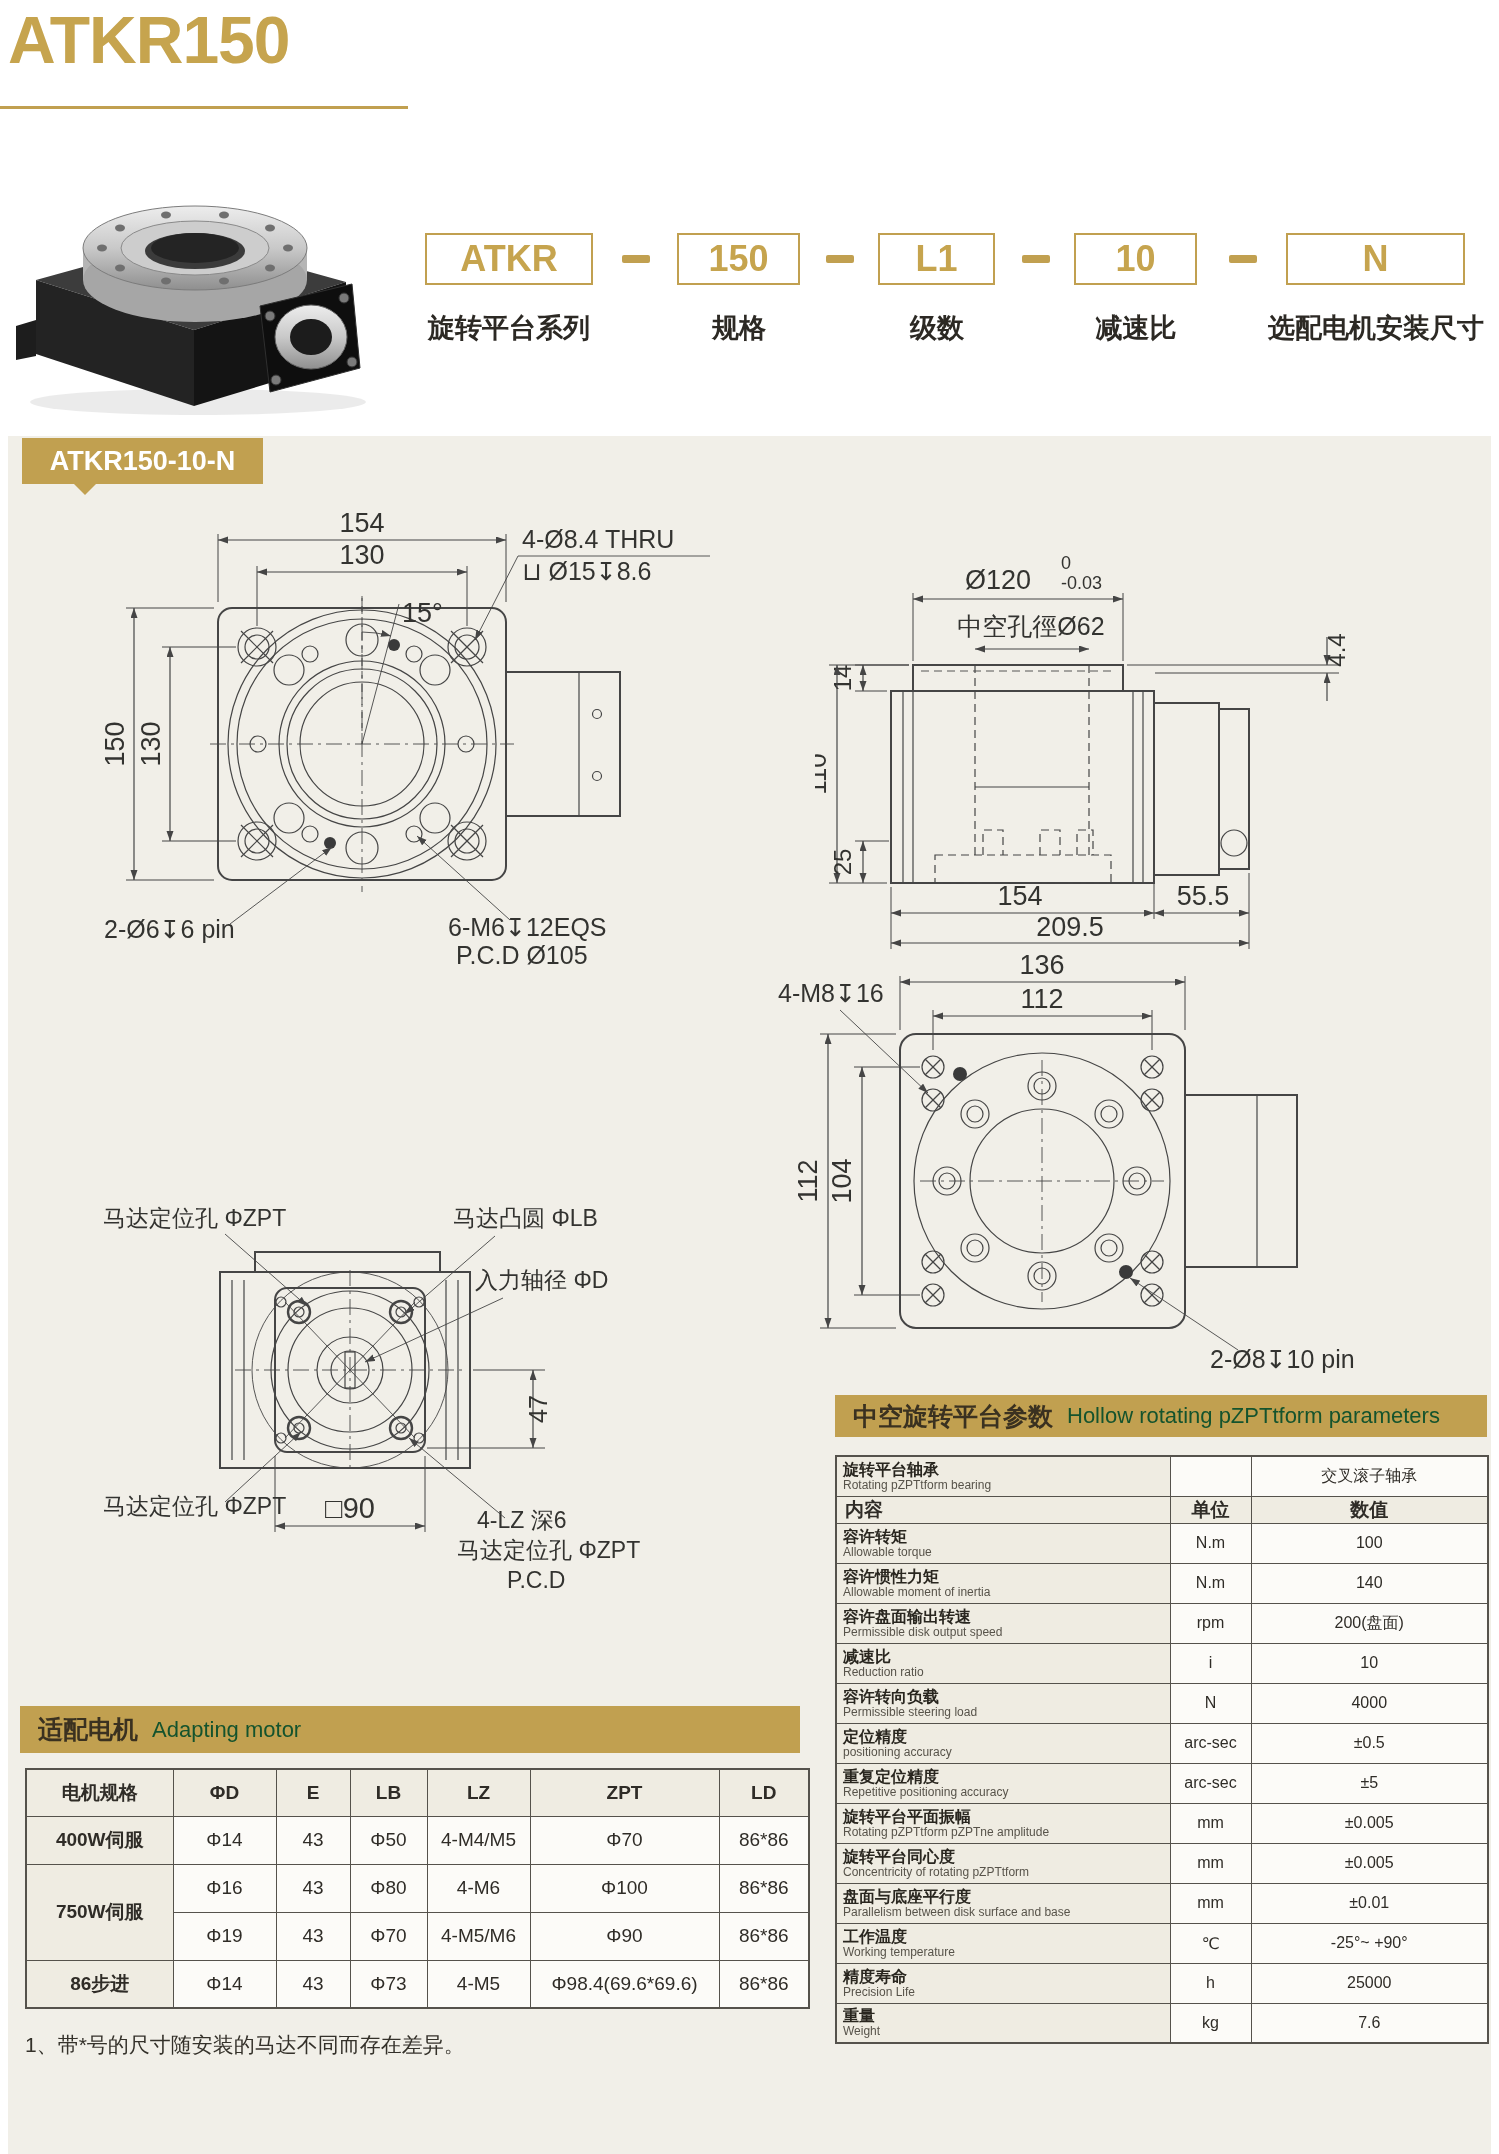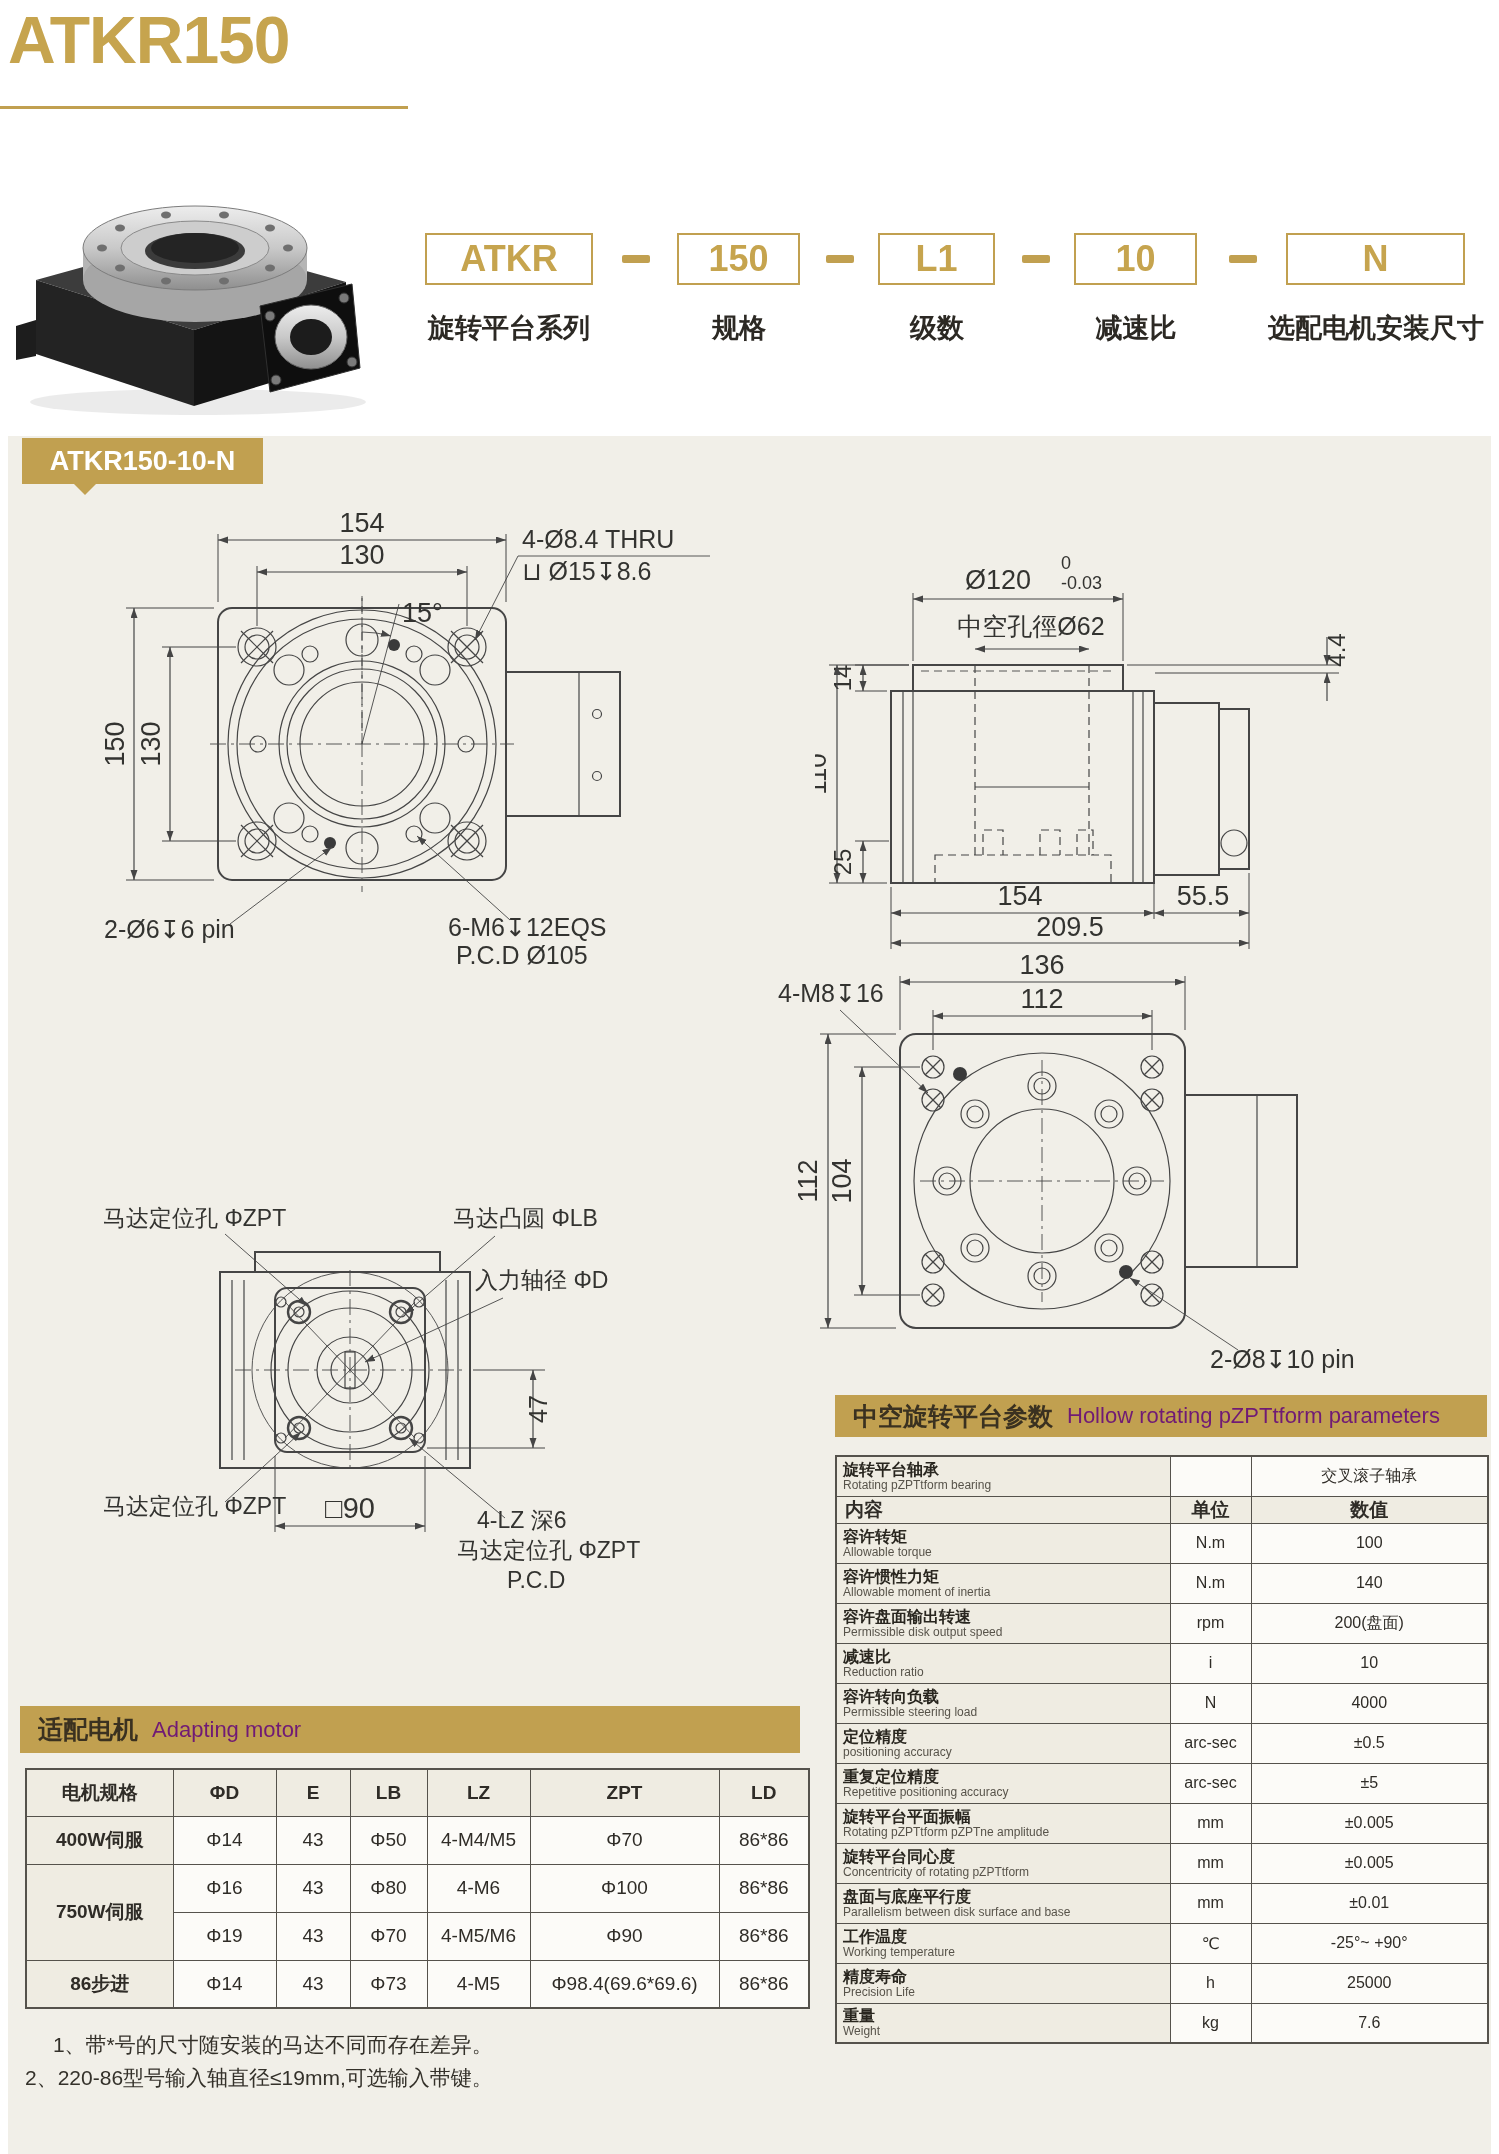--- a/index.html
+++ b/index.html
@@ -22,21 +22,21 @@
 
   .beige-panel{left:8px; top:436px; width:1483px; height:1718px; background:var(--beige);}
 
   .section-banner{left:22px; top:438px; width:241px; height:46px; background:var(--gold);
     color:#fff; font-weight:700; font-size:27px; display:flex; align-items:center; justify-content:center;}
   .section-banner::after{content:""; position:absolute; left:52px; top:100%;
     border-left:11px solid transparent; border-right:11px solid transparent; border-top:11px solid var(--gold);}
 
   .table-banner{background:var(--gold); display:flex; align-items:center; gap:14px; padding-left:18px;}
   .table-banner .zh{font-size:25px; font-weight:800; color:#3a3120;}
-  .table-banner .en{font-size:22px; font-weight:500; color:#701a75;}
+  .table-banner .en{font-size:22px; font-weight:500; color:#14532d;}
 
   table{border-collapse:collapse; table-layout:fixed;}
   .ptable, .mtable{background:var(--cellwhite);}
   .ptable td,.ptable th,.mtable td,.mtable th{border:1px solid var(--border); color:var(--ink); overflow:hidden;}
   .ptable{border:2px solid var(--border);}
   .mtable{border:2px solid var(--border);}
 
   .ptable th{height:27px; font-size:19px; font-weight:600; background:var(--cellbeige);}
   .ptable th.h-name{text-align:left; padding-left:8px;}
   .ptable td{height:40px;}
@@ -604,16 +604,15 @@
       <td>Φ73</td>
       <td>4-M5</td>
       <td>Φ98.4(69.6*69.6)</td>
       <td>86*86</td>
     </tr>
   </tbody>
     </table>
 
   <div class="abs notes" style="left:25px; top:2028px;text-align:right;">
     <div>1、带*号的尺寸随安装的马达不同而存在差异。</div>
-    <div>2、220-86型号输入轴直径≤19mm,可选输入带键。</div>
   </div>
 
 </div>
 
 </body></html>

